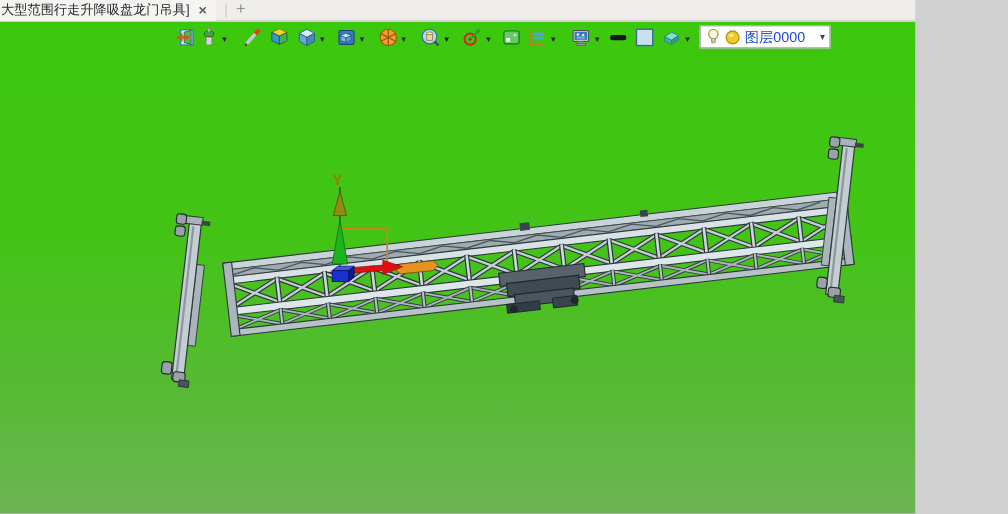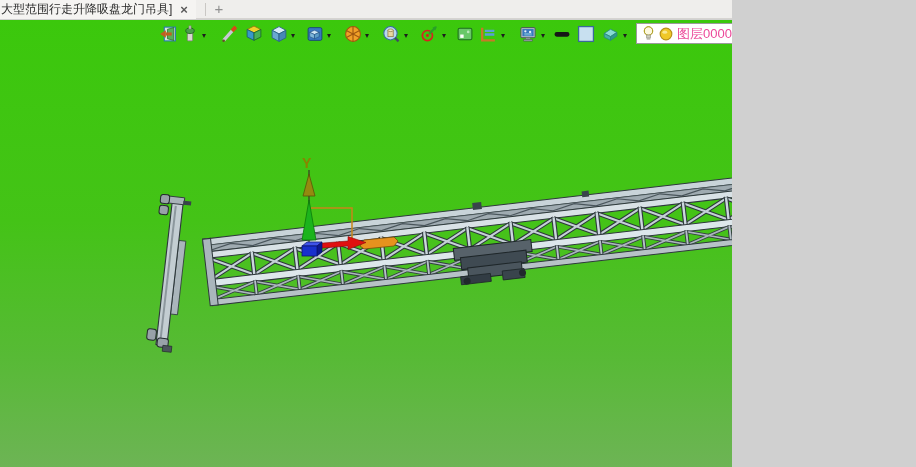--- a/index.html
+++ b/index.html
@@ -1,18 +1,18 @@
 <!DOCTYPE html>
 <html><head>
 <meta charset="utf-8">
 <style>
   * { margin:0; padding:0; box-sizing:border-box; }
   html,body { width:916px; height:467px; overflow:hidden;
     font-family:"Liberation Sans", sans-serif; background:#d0d0d0; }
-  .app { position:relative; width:732px; height:467px; overflow:hidden; }
+  .app { position:relative; width:832px; height:467px; overflow:hidden; }
 
   
   .tabbar { position:relative; width:916px; height:19px; background:#efeeec;
     border-bottom:1px solid #d6d4d1; }
   .tab { position:absolute; left:0; top:0; height:19px; padding:0 6px 0 1px;
     display:flex; align-items:center; gap:6px; background:#f5f4f2; cursor:default; }
   .tab-title { font-size:12px; color:#2b2b2b; white-space:nowrap; letter-spacing:0; }
   .tab-close { font-size:13px; font-weight:bold; color:#5a5a5a; line-height:1;
     padding:0 2px; cursor:pointer; }
   .tab-sep { position:absolute; left:205px; top:3px; width:1px; height:13px; background:#c9c7c4; }
@@ -29,21 +29,21 @@
   .tbi { position:absolute; top:3px; width:18px; height:18px; display:block; cursor:pointer; }
   .tbi svg { width:18px; height:18px; display:block; }
   .chev { position:absolute; top:9px; width:10px; height:10px; font-size:8px;
     color:#1c1c1c; line-height:10px; text-align:center; cursor:pointer; }
 
   
   .layer-combo { position:absolute; left:636px; top:1px; width:119px; height:21px;
     background:#ffffff; border:1px solid #9b9b9b; display:flex; align-items:center;
     padding:0 4px 0 5px; gap:4px; cursor:pointer; }
   .layer-combo svg { display:block; }
-  .layer-text { font-size:13px; color:#ec4899; white-space:nowrap; }
+  .layer-text { font-size:13px; color:#1d4ed8; white-space:nowrap; }
   .combo-arrow { margin-left:auto; font-size:9px; color:#444; line-height:1; }
 </style>
 </head>
 <body>
 
 <div class="app">
 
   <div class="tabbar">
     <div class="tab">
       <span class="tab-title">大型范围行走升降吸盘龙门吊具]</span>

